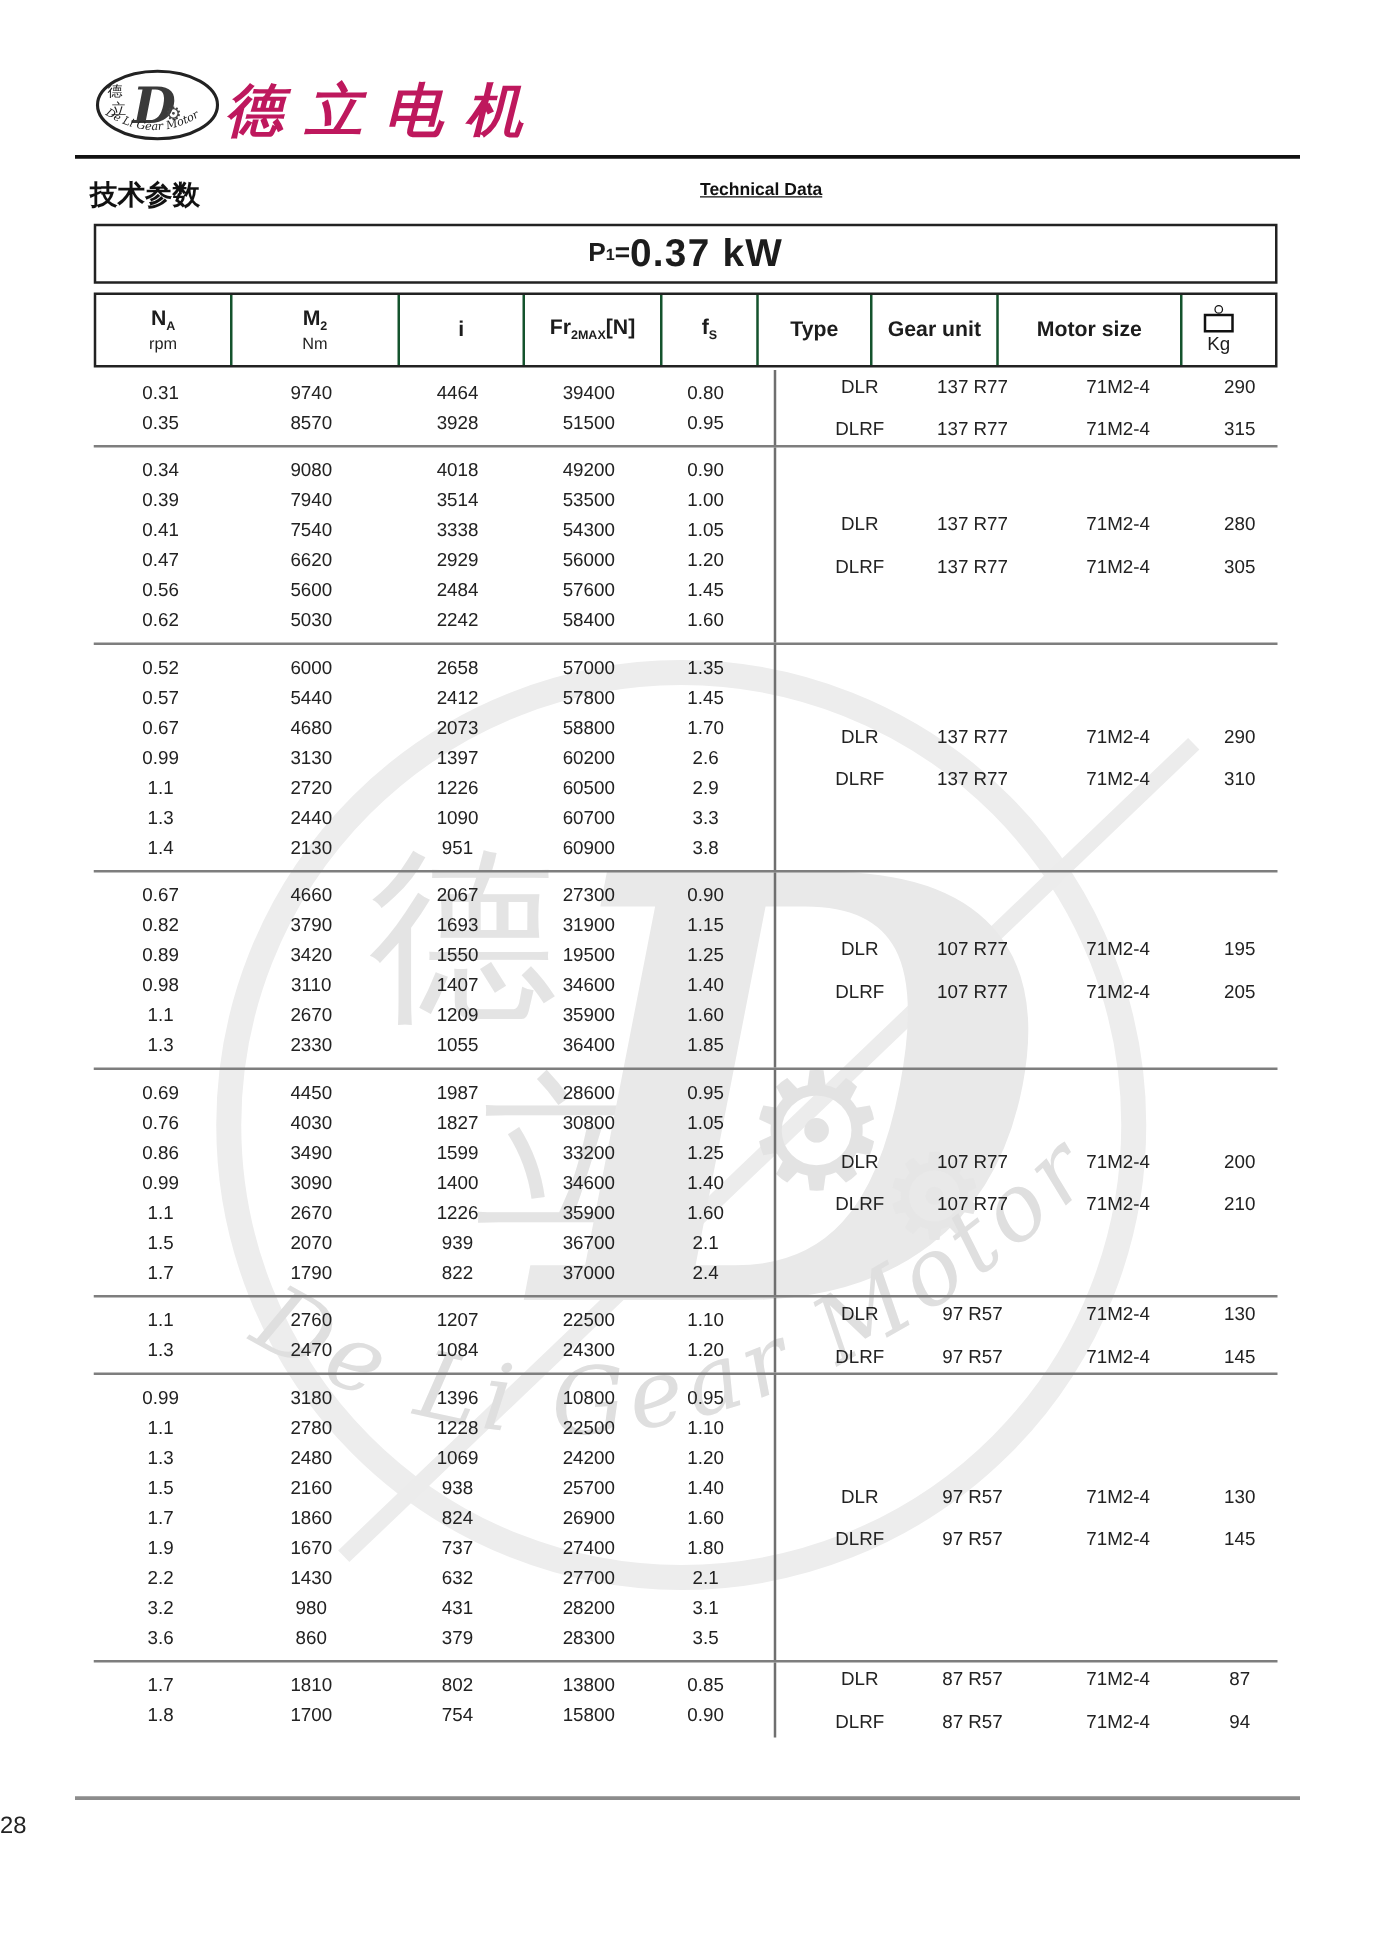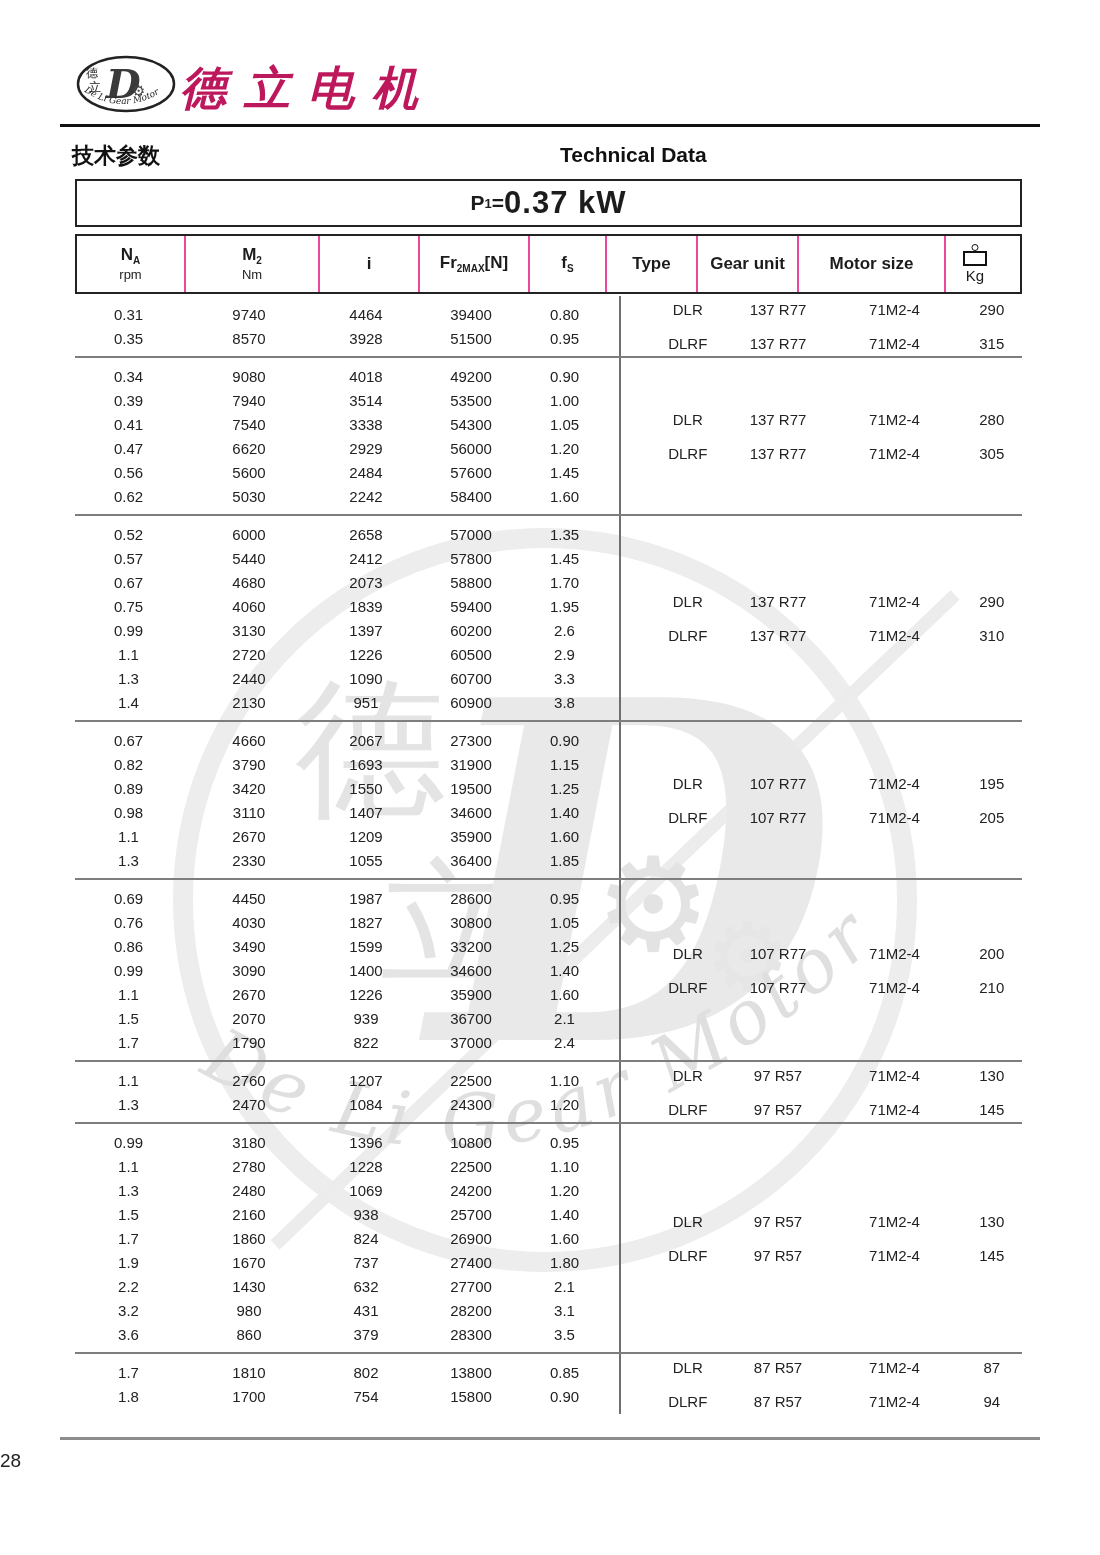--- a/index.html
+++ b/index.html
@@ -19,41 +19,41 @@
   
   #logo { left:74px; top:54px; width:104px; height:66px; z-index:2; }
   #brand-title {
     left:180px; top:58px; z-index:2;
     font-family:"DejaVu Serif", serif;
     font-size:46px; font-weight:bold; font-style:italic;
     letter-spacing:18px; color:#be185d;
   }
   #top-rule { left:60px; top:124px; width:980px; height:3px; background:#111; z-index:2; }
   #section-title-cn { left:72px; top:141px; font-size:22px; font-weight:bold; color:#111; z-index:2; }
-  #section-title-en { left:560px; top:143px; font-size:21px; font-weight:bold; color:#111; z-index:2; }
+  #section-title-en { left:560px; top:143px; font-size:14px; font-weight:bold; color:#111; z-index:2;text-decoration:underline; }
 
   
   #power-box {
     left:75px; top:179px; width:947px; height:48px;
     border:2px solid #222; z-index:2;
     display:flex; align-items:center; justify-content:center;
     background:#fff;
   }
   #power-box .p-sym { font-size:21px; font-weight:bold; }
   #power-box sub { font-size:13px; font-weight:bold; }
   #power-box .p-val { font-size:31px; font-weight:bold; letter-spacing:1px; }
 
   
   #header-box {
     left:75px; top:234px; width:947px; height:60px;
     border:2px solid #222; z-index:2; display:flex; background:#fff;
   }
   .hcell {
     display:flex; flex-direction:column; align-items:center; justify-content:center;
-    border-left:2px solid #ec4899; line-height:1.1;
+    border-left:2px solid #14532d; line-height:1.1;
   }
   .hcell:first-child { border-left:none; }
   .hsym { font-size:17px; font-weight:bold; }
   .hsym sub { font-size:10px; font-weight:bold; }
   .hunit { font-size:13px; color:#222; margin-top:1px; }
   .hlabel { font-size:17px; font-weight:bold; }
   .kg-cell { justify-content:center; }
   .weight-icon { position:relative; width:24px; height:15px; border:2px solid #111; margin-top:7px; }
   .weight-icon::before {
     content:""; position:absolute; top:-9px; left:50%; transform:translateX(-50%);
@@ -264,27 +264,20 @@
           <div class="cell c5">1.45</div>
         </div>
         <div class="drow">
           <div class="cell c1">0.67</div>
           <div class="cell c2">4680</div>
           <div class="cell c3">2073</div>
           <div class="cell c4">58800</div>
           <div class="cell c5">1.70</div>
         </div>
         <div class="drow">
-          <div class="cell c1">0.75</div>
-          <div class="cell c2">4060</div>
-          <div class="cell c3">1839</div>
-          <div class="cell c4">59400</div>
-          <div class="cell c5">1.95</div>
-        </div>
-        <div class="drow">
           <div class="cell c1">0.99</div>
           <div class="cell c2">3130</div>
           <div class="cell c3">1397</div>
           <div class="cell c4">60200</div>
           <div class="cell c5">2.6</div>
         </div>
         <div class="drow">
           <div class="cell c1">1.1</div>
           <div class="cell c2">2720</div>
           <div class="cell c3">1226</div>

